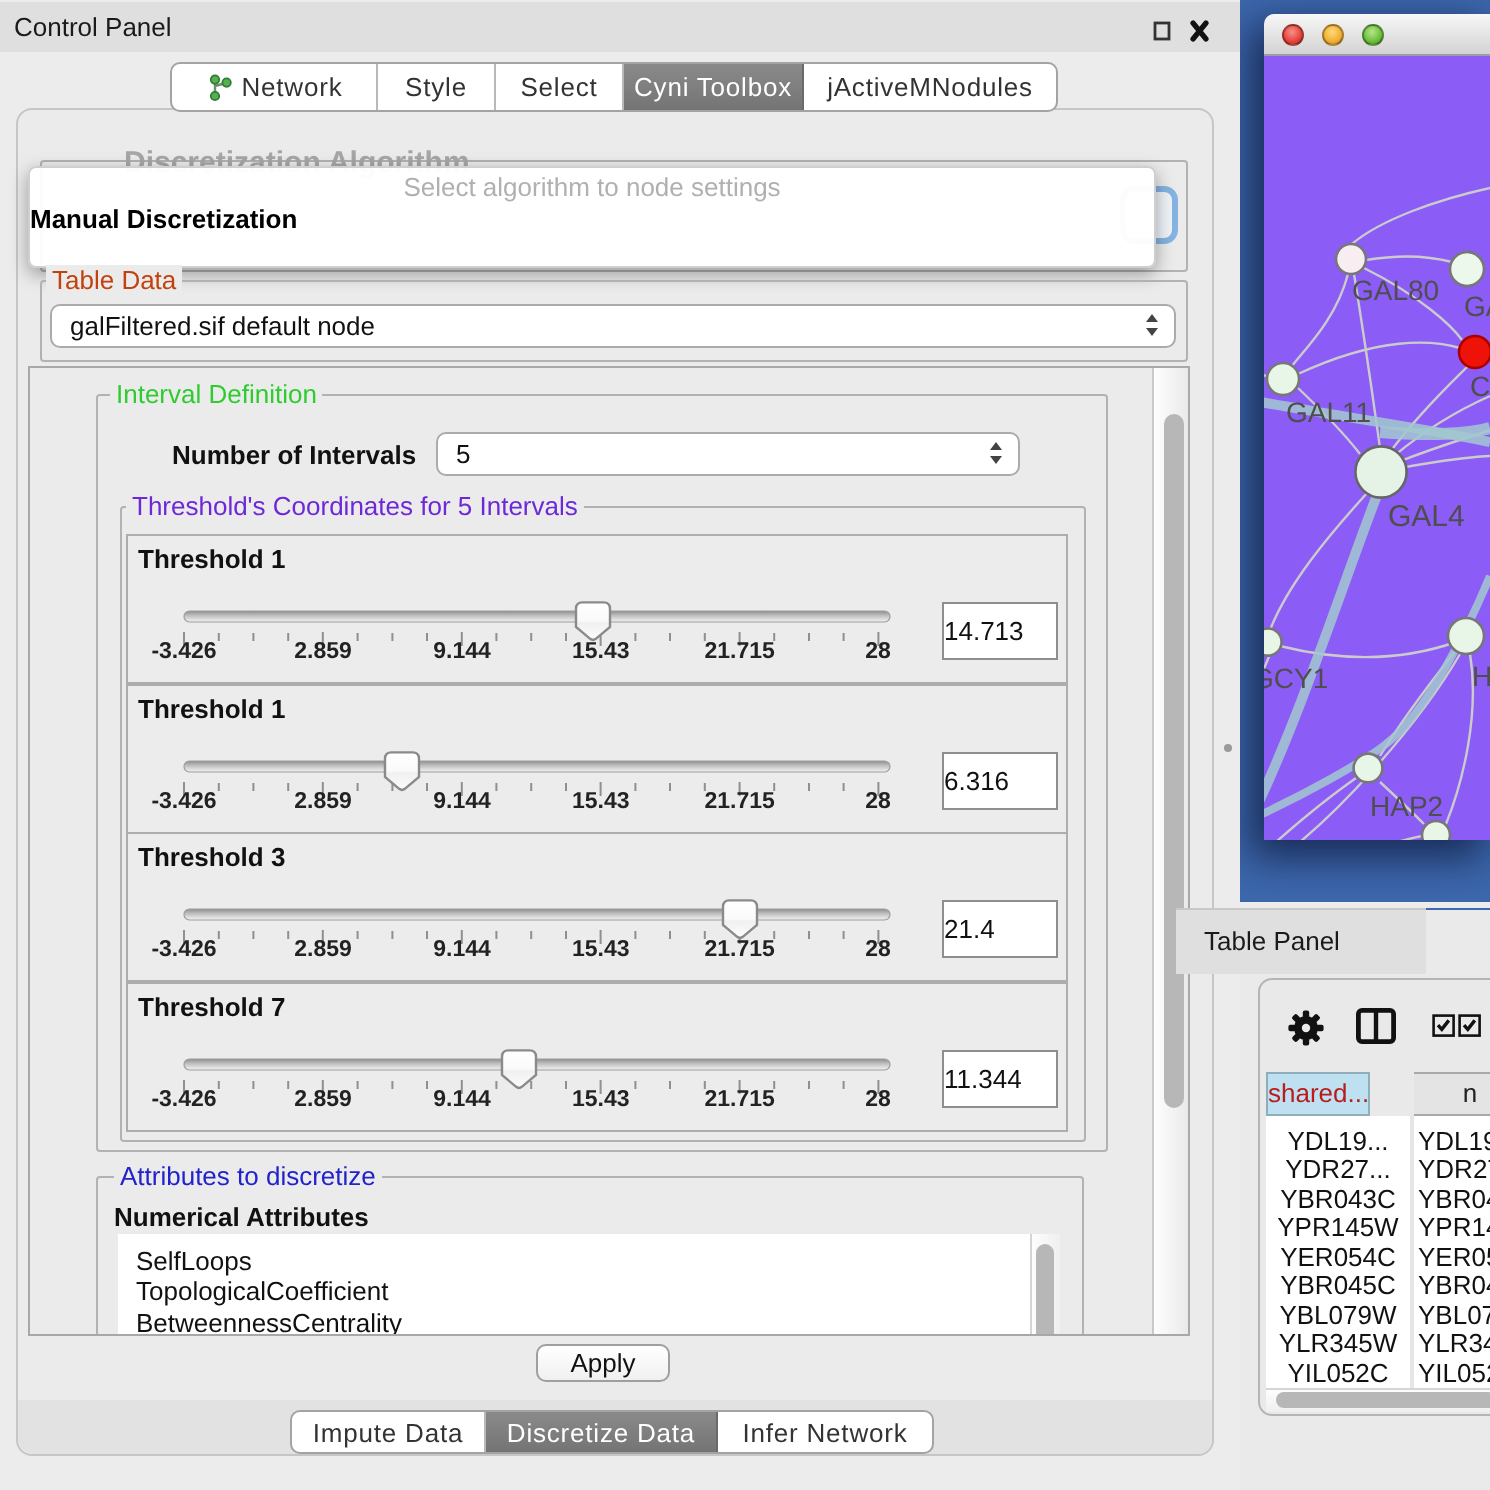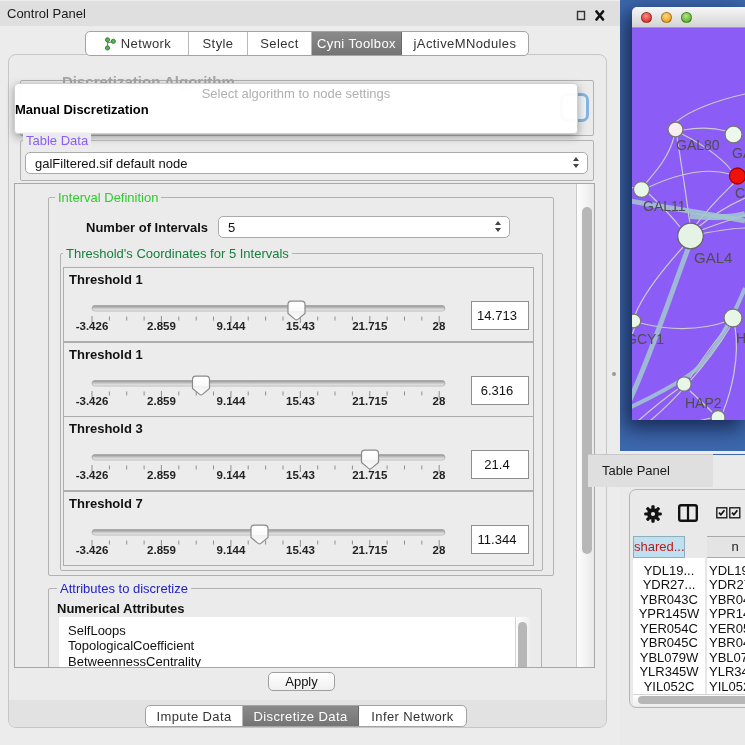--- a/index.html
+++ b/index.html
@@ -31,21 +31,21 @@
 .combo .txt { position:absolute; left:9px; top:50%; transform:translateY(-50%); }
 .combo .arr { position:absolute; right:7px; top:50%; transform:translateY(-50%); width:7px; height:12px; }
 .tri-u { width:0; height:0; border-left:3.5px solid transparent; border-right:3.5px solid transparent;
   border-bottom:4.5px solid #444; margin-bottom:3px; }
 .tri-d { width:0; height:0; border-left:3.5px solid transparent; border-right:3.5px solid transparent;
   border-top:4.5px solid #444; }
 
 .thp { position:absolute; left:48px; width:471px; height:75px; border:1px solid #adadad; background:#ececec; }
 .thp .tt { position:absolute; left:5px; top:4px; font-weight:bold; font-size:13px; color:#111; }
 .thp .val { position:absolute; left:407px; top:33px; width:58px; height:29px; background:#fff;
-  border:1px solid #8e8e8e; font-size:13px; color:#111; text-align:center; line-height:27px; padding-right:6px; }
+  border:1px solid #8e8e8e; font-size:13px; color:#111; text-align:left; line-height:27px; padding-right:6px; }
 .tl { position:absolute; transform:translateX(-50%); font-size:11.5px; font-weight:bold; color:#222; top:52px; }
 </style>
 </head>
 <body>
 <div id="stage">
   <div id="leftwin" class="abs">
     <div id="titlebar" class="abs">
         <div class="t">Control Panel</div>
       </div>
 
@@ -75,21 +75,21 @@
     <div class="abs" style="left:26px;top:73px;font-size:15px;font-weight:bold;color:#a6a6a6;margin-left:36px;">Discretization Algorithm</div>
 
     <div class="abs" style="left:560px;top:93px;width:29px;height:29px;border:3px solid #85b4e2;border-radius:7px;background:#eef3f8;"></div>
 
     <div class="abs" style="left:14px;top:83px;width:564px;height:51px;background:rgba(255,255,255,0.96);
          border:1px solid #cfcfcf;border-radius:4px;box-shadow:0 3px 9px rgba(0,0,0,0.35);"></div>
     <div class="abs" style="left:14px;top:86px;width:564px;text-align:center;font-size:13px;color:#b0b0b0;">Select algorithm to node settings</div>
     <div class="abs" style="left:15px;top:102px;font-size:13px;font-weight:bold;color:#000;">Manual Discretization</div>
 
     <div class="grp" style="left:20px;top:140px;width:574px;height:41px;"></div>
-    <div class="gt" style="left:23px;top:140px;color:#8b5cf6;">Table Data</div>
+    <div class="gt" style="left:23px;top:140px;color:#c2410c;">Table Data</div>
     <div class="combo" style="left:25px;top:152px;width:563px;height:22px;">
       <div class="txt">galFiltered.sif default node</div>
       <div class="arr">
           <div class="tri-u"></div>
           <div class="tri-d"></div>
         </div>
     </div>
 
     <div class="abs" id="scrollpane" style="left:14px;top:183px;width:581px;height:485px;border:1px solid #a8a8a8;background:#ebebeb;overflow:hidden;">
 
@@ -100,21 +100,21 @@
         <div class="abs" style="left:71px;top:36px;font-size:13px;font-weight:bold;color:#111;">Number of Intervals</div>
         <div class="combo" style="left:203px;top:32px;width:292px;height:22px;">
           <div class="txt">5</div>
           <div class="arr">
               <div class="tri-u"></div>
               <div class="tri-d"></div>
             </div>
         </div>
 
         <div class="grp" style="left:45px;top:69px;width:483px;height:318px;"></div>
-        <div class="gt" style="left:48px;top:69px;color:#15803d;">Threshold's Coordinates for 5 Intervals</div>
+        <div class="gt" style="left:48px;top:69px;color:#6d28d9;">Threshold's Coordinates for 5 Intervals</div>
 
         <div class="thp" style="top:83px;">
           <div class="tt">Threshold 1</div>
           <svg class="sldr" width="471" height="75" viewBox="0 0 471 75" style="position:absolute;left:0;top:0">
               <linearGradient id="trk1" x1="0" y1="0" x2="0" y2="1">
                 <stop offset="0" stop-color="#8e8e8e"></stop>
                 <stop offset="0.4" stop-color="#bdbdbd"></stop>
                 <stop offset="0.75" stop-color="#dedede"></stop>
                 <stop offset="1" stop-color="#f0f0f0"></stop>
               </linearGradient>

